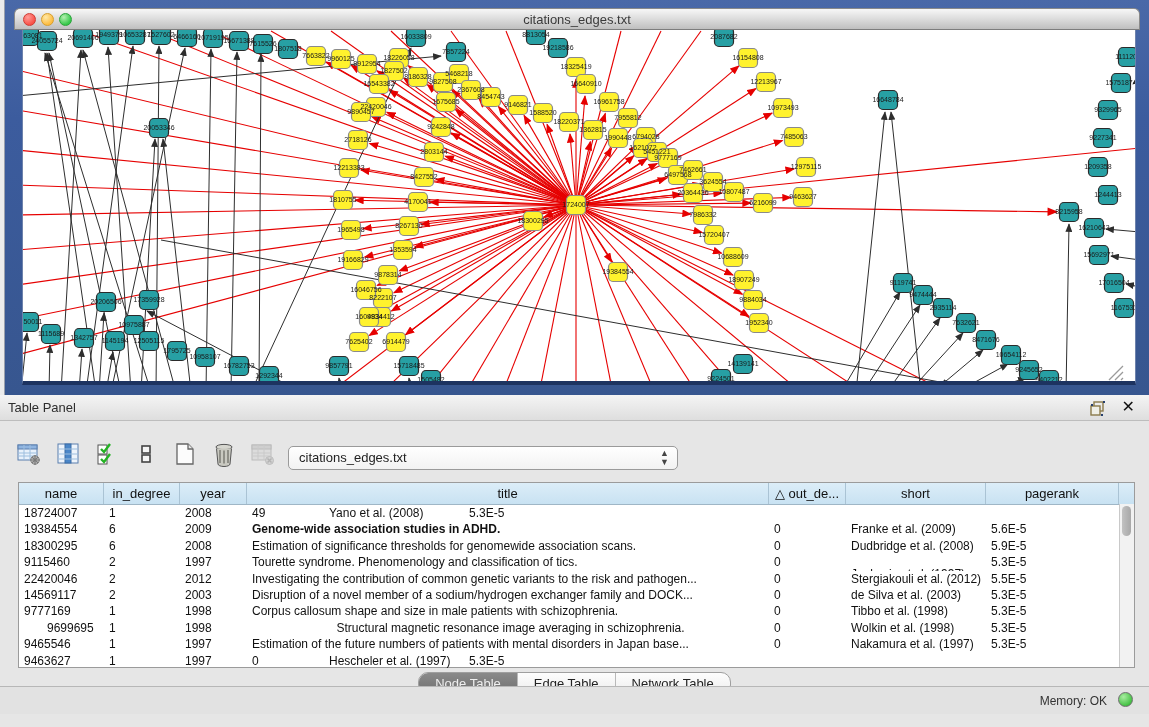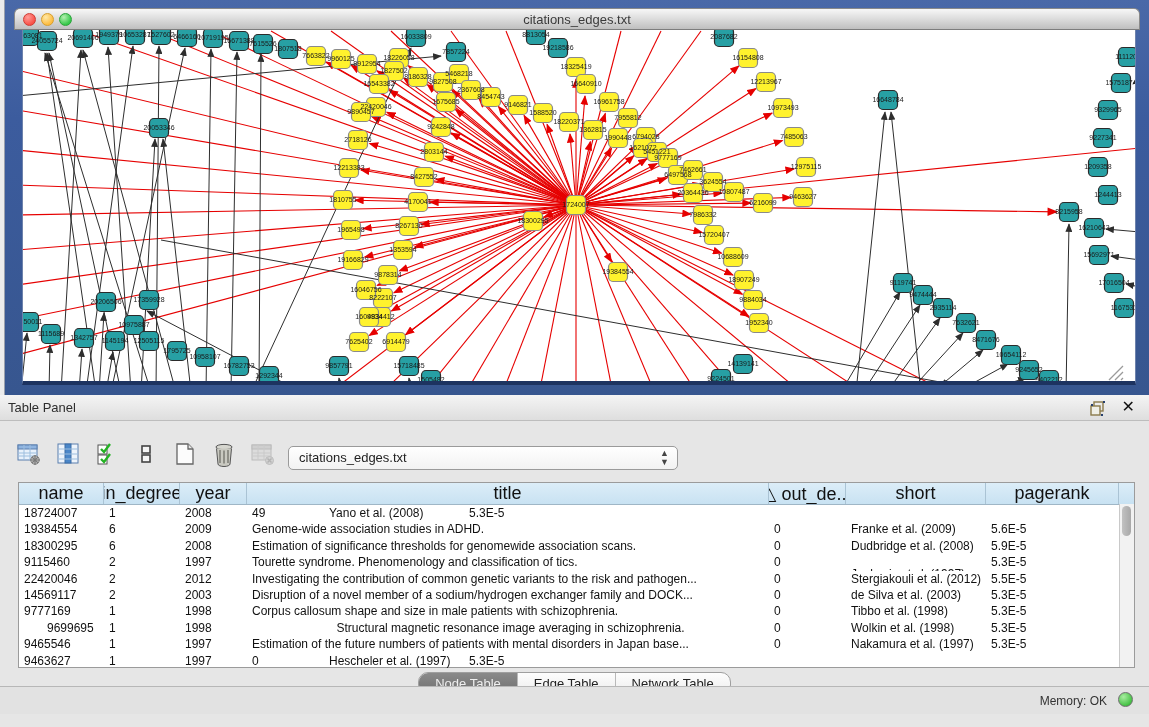--- a/index.html
+++ b/index.html
@@ -34,21 +34,21 @@
   .combo{position:absolute;left:288px;top:51px;width:390px;height:24px;box-sizing:border-box;
          border:1px solid #9a9a9a;border-radius:5px;background:linear-gradient(180deg,#ffffff,#f2f2f2);
          font-size:13px;color:#222;line-height:22px;padding-left:10px;}
   .combo .arrows{position:absolute;right:8px;top:2px;font-size:9px;color:#444;line-height:9px;text-align:center;}
   
   .tbl-wrap{position:absolute;left:18px;top:87px;width:1115px;height:184px;background:#fff;border:1px solid #9b9b9b;box-sizing:content-box;}
   .tbl-scroll{position:absolute;right:0;top:21px;bottom:0;width:15px;background:#f2f2f2;border-left:1px solid #c9c9c9;box-sizing:border-box;}
   .tbl-thumb{position:absolute;left:2px;top:2px;width:9px;height:30px;border-radius:5px;
              background:linear-gradient(90deg,#c2c2c2,#a8a8a8);}
   .hrow{display:flex;height:21px;background:linear-gradient(180deg,#dcedf8,#c8e2f2);border-bottom:1px solid #9fb6c6;}
-  .hcell{box-sizing:border-box;border-right:1px solid #aac3d4;font-size:18px;color:#111;
+  .hcell{box-sizing:border-box;border-right:1px solid #aac3d4;font-size:13px;color:#111;
          display:flex;align-items:center;justify-content:center;overflow:hidden;white-space:nowrap;}
   .trow{display:flex;height:16.4px;}
   .tcell{box-sizing:border-box;font-size:12px;color:#111;padding-left:5px;line-height:16.4px;
          overflow:hidden;white-space:nowrap;}
   
   .tabbar{position:absolute;left:0;top:277px;width:100%;height:24px;display:flex;justify-content:center;}
   .seg{display:flex;height:21px;border:1px solid #9f9f9f;border-radius:10px;overflow:hidden;
        background:linear-gradient(180deg,#fdfdfd,#ededed);}
   .seg .tab{padding:0 16px;font-size:13px;color:#222;line-height:21px;border-right:1px solid #b9b9b9;}
   .seg .tab:last-child{border-right:none;}
@@ -561,21 +561,21 @@
           <div class="tcell" style="width: 76px;">1</div>
           <div class="tcell" style="width: 67px;">2008</div>
           <div class="tcell" style="width: 77px;">49</div>
           <div class="tcell" style="width: 140px;">Yano et al. (2008)</div>
           <div class="tcell" style="width: 133px;">5.3E-5</div>
         </div>
         <div class="trow">
           <div class="tcell" style="width: 85px;">19384554</div>
           <div class="tcell" style="width: 76px;">6</div>
           <div class="tcell" style="width: 67px;">2009</div>
-          <div class="tcell" style="width: 522px;">Genome-wide association studies in ADHD.</div>
+          <div class="tcell" style="width: 522px; font-weight: bold;">Genome-wide association studies in ADHD.</div>
           <div class="tcell" style="width: 77px;">0</div>
           <div class="tcell" style="width: 140px;">Franke et al. (2009)</div>
           <div class="tcell" style="width: 133px;">5.6E-5</div>
         </div>
         <div class="trow">
           <div class="tcell" style="width: 85px;">18300295</div>
           <div class="tcell" style="width: 76px;">6</div>
           <div class="tcell" style="width: 67px;">2008</div>
           <div class="tcell" style="width: 522px;">Estimation of significance thresholds for genomewide association scans.</div>
           <div class="tcell" style="width: 77px;">0</div>

